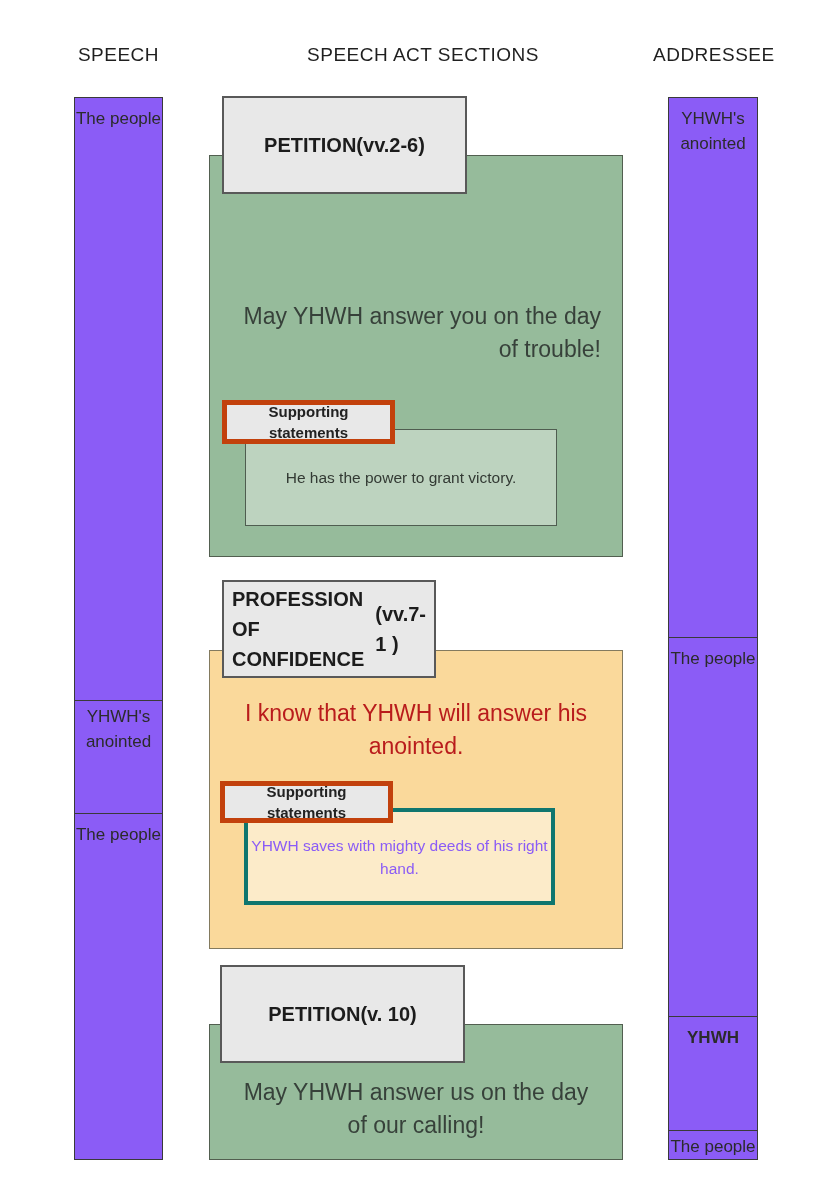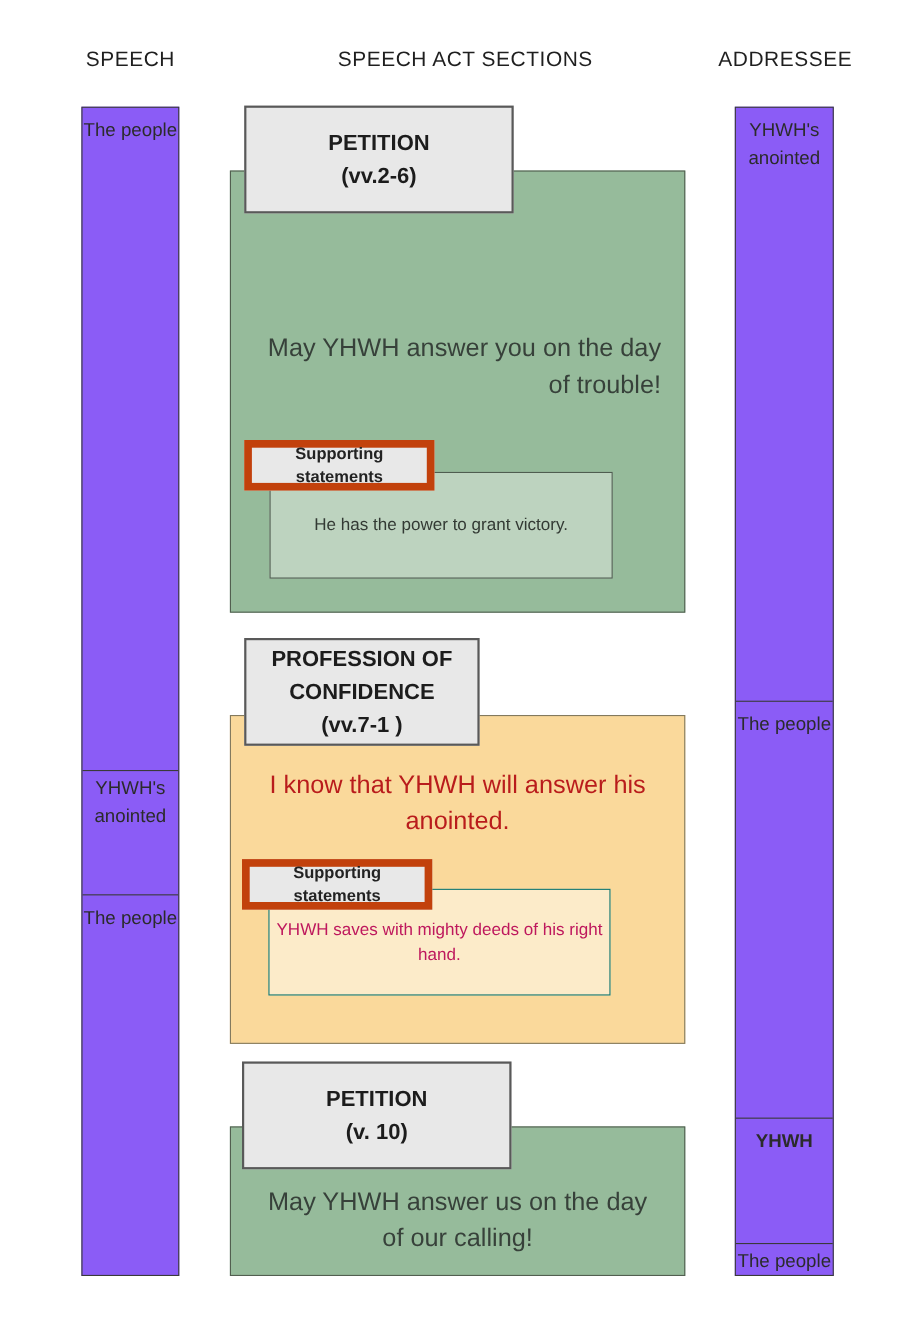--- a/index.html
+++ b/index.html
@@ -53,44 +53,43 @@
   .act-box-orange {
     background: #FAD99B;
     border: 1.5px solid #837a5e;
   }
 
   
   .title-box {
     background: #E8E8E8;
     border: 2px solid #595959;
     display: flex;
-    flex-direction: column;
+    flex-direction: row;
     justify-content: center;
     align-items: center;
-    text-align: center;
     font-weight: bold;
     font-size: 20px;
     line-height: 30px;
     color: #1c1c1c;
     padding: 0 8px;
   }
 
   
   .statement {
     text-align: center;
     font-size: 23px;
     line-height: 33px;
     color: #37413a;
   }
   .statement.on-orange { color: #b91c1c; }
 
   
   .support-label {
     background: #E8E8E8;
-    border: 7px solid #c2410c;
+    border: 5px solid #c2410c;
     display: flex;
     justify-content: center;
     align-items: center;
     text-align: center;
     font-weight: bold;
     font-size: 15px;
     line-height: 21px;
     color: #222222;
     padding: 16px 14px;
   }
@@ -105,22 +104,22 @@
     line-height: 23px;
     padding: 0 0;
   }
   .support-box.green-inner {
     background: #BDD3BF;
     border: 1px solid #4f5d50;
     color: #333a34;
   }
   .support-box.orange-inner {
     background: #FCEBC9;
-    border: 1px solid #0f766e;
-    color: #be185d;
+    border: 4px solid #0f766e;
+    color: #8b5cf6;
   }
 </style>
 </head>
 <body>
 
 <div class="page">
 
   <div class="abs col-header" style="left:74px; top:44px; width:89px;">SPEECH</div>
   <div class="abs col-header" style="left:273px; top:44px; width:300px;">SPEECH ACT SECTIONS</div>
   <div class="abs col-header" style="left:653px; top:44px; width:120px;">ADDRESSEE</div>

